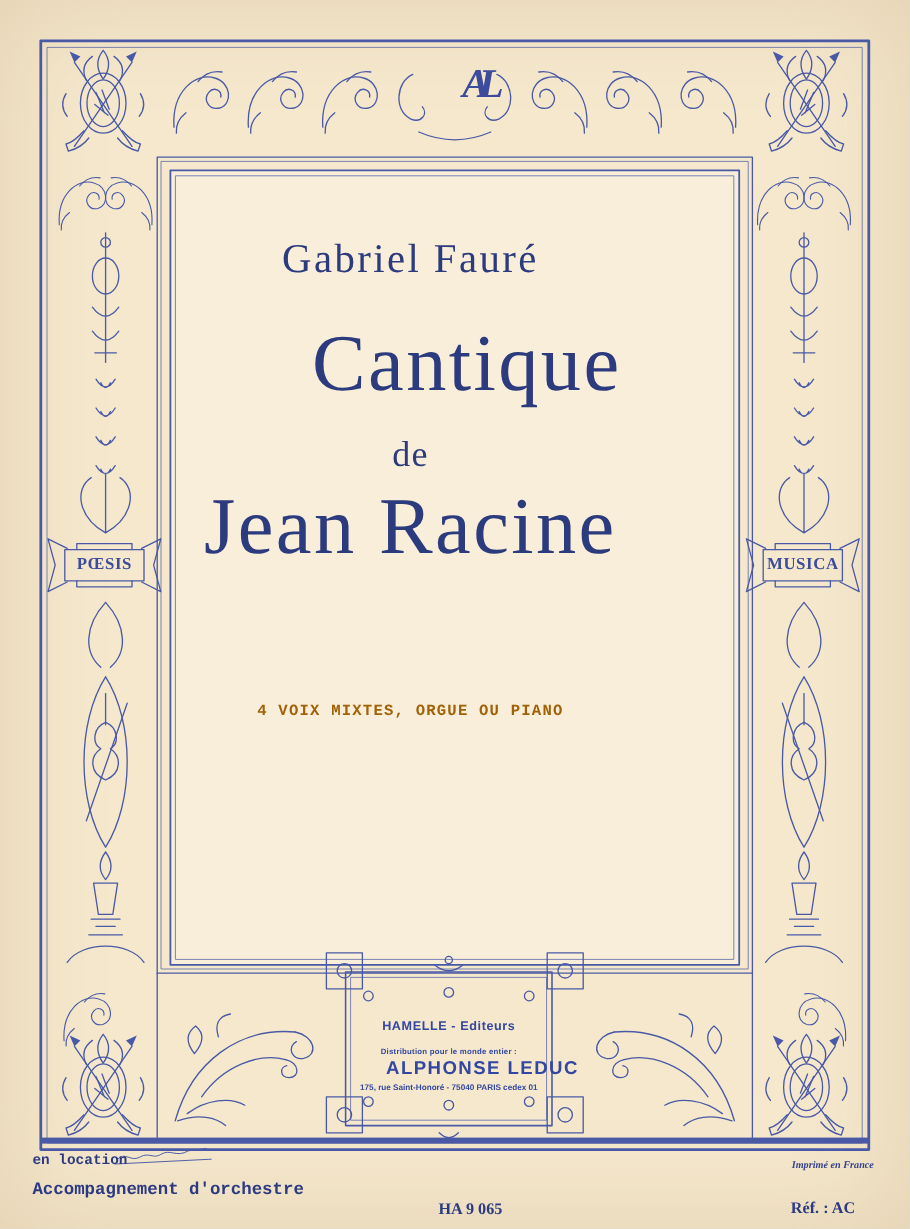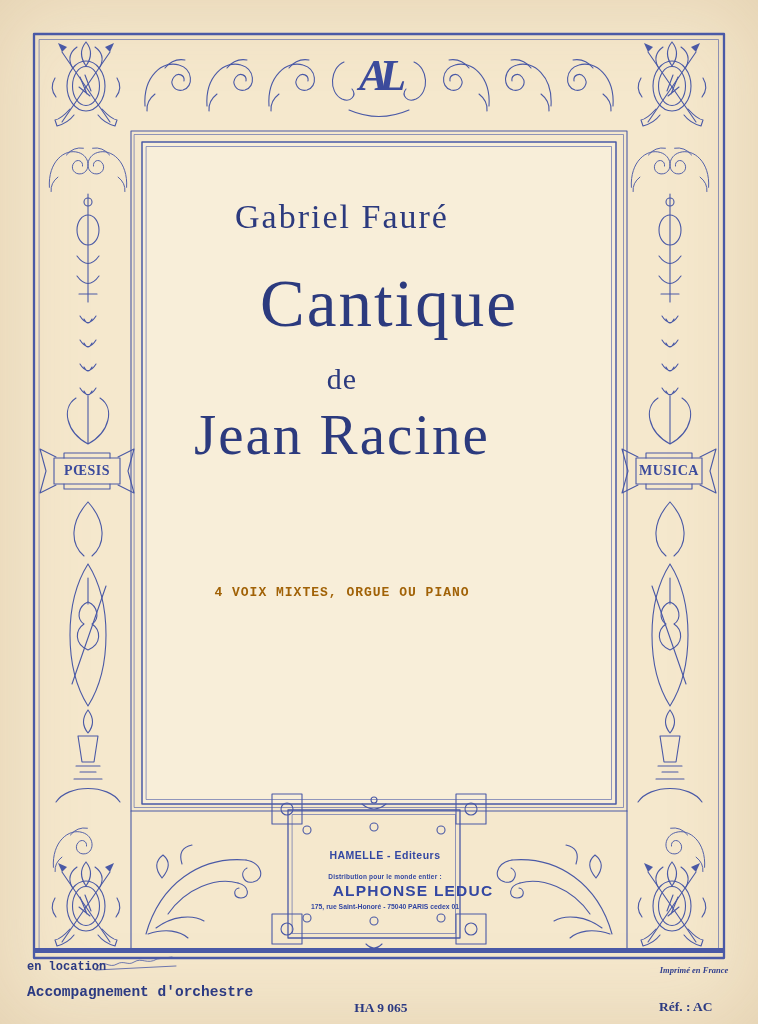--- a/index.html
+++ b/index.html
@@ -21,40 +21,40 @@
   .border-art .sw08{stroke-width:.8}
   .border-art .sw06{stroke-width:.6}
   .border-art .fill{fill:#4a59a6;stroke:none}
   
   .panel-bg{left:142px;top:142px;width:474px;height:662px;background:#f8eed9;}
   .panel-text{left:142px;top:142px;width:400px;height:662px;color:#2c3a7e;}
   .panel-text > div{position:absolute;left:0;width:100%;text-align:center;white-space:nowrap;line-height:1;}
   .composer{top:58px;font-size:34px;letter-spacing:2px;}
   .t1{top:128px;font-size:67px;letter-spacing:2px;padding-left:47px;}
   .t2{top:222px;font-size:30px;letter-spacing:1px;}
-  .t3{top:264px;font-size:57px;letter-spacing:2px;}
+  .t3{top:264px;font-size:67px;letter-spacing:2px;}
   .scoring{top:444px;font-family:"Liberation Mono",monospace;font-weight:bold;font-size:13px;letter-spacing:1px;color:#a16207;}
   
-  .monogram{left:335px;top:54px;width:86px;text-align:center;font-style:italic;font-weight:bold;
-    font-size:44px;letter-spacing:-9px;color:#3c4b9c;line-height:1;}
+  .monogram{left:355px;top:54px;width:86px;text-align:center;font-style:italic;font-weight:bold;
+    font-size:34px;letter-spacing:-9px;color:#3c4b9c;line-height:1;}
   .banner{top:458px;width:66px;height:26px;line-height:26px;text-align:center;font-weight:bold;
     font-size:14px;letter-spacing:.5px;color:#3c4b9c;white-space:nowrap;}
   .banner-left{left:54px;} .banner-right{left:636px;}
   
   .pub{left:288px;width:172px;text-align:center;color:#3347a2;
-    font-family:"Liberation Sans",sans-serif;font-weight:bold;white-space:nowrap;line-height:1;margin-left:11px;}
+    font-family:"Liberation Sans",sans-serif;font-weight:bold;white-space:nowrap;line-height:1;}
   .pub1{top:850px;font-size:10.5px;letter-spacing:.5px;}
   .pub2{top:874px;font-size:6.5px;letter-spacing:.2px;}
   .pub3{top:883px;font-size:15.5px;letter-spacing:1.2px;padding-left:28px;}
   .pub4{top:904px;font-size:6.8px;}
   
   .foot{color:#2c3a82;white-space:nowrap;line-height:1;}
   .fl1{left:27px;top:985px;font-family:"Liberation Mono",monospace;font-weight:bold;font-size:14.5px;}
   .fl2{left:27px;top:961px;font-family:"Liberation Mono",monospace;font-weight:bold;font-size:12px;}
-  .fc{left:341px;top:1001px;width:80px;text-align:center;font-weight:bold;font-size:13.5px;}
+  .fc{left:352px;top:1001px;width:80px;text-align:center;font-weight:bold;font-size:13.5px;}
   .fr{left:659px;top:1000px;font-weight:bold;font-size:13.5px;}
   .imprint{left:656px;top:965px;width:76px;text-align:center;font-style:italic;font-weight:bold;
     font-size:8.5px;color:#33418e;white-space:nowrap;}
 </style>
 </head>
 <body>
 
 <div class="page">
 
   <div class="abs panel-bg"></div>

